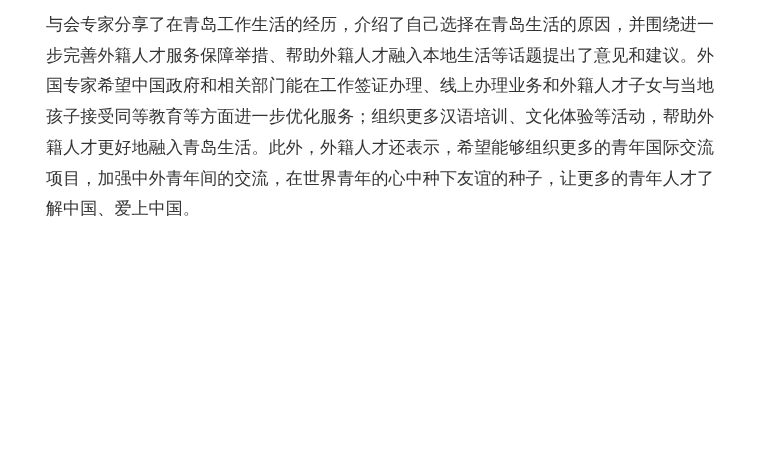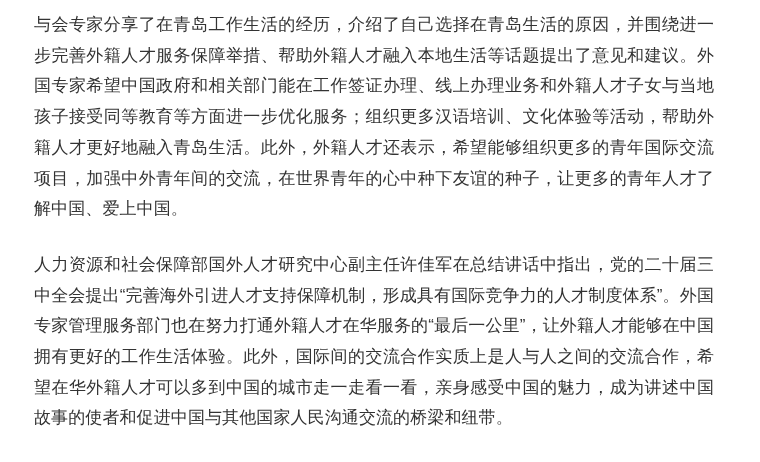--- a/index.html
+++ b/index.html
@@ -8,33 +8,32 @@
     background: #ffffff;
   }
   body {
     width: 760px;
     height: 462px;
     overflow: hidden;
   }
   .article {
     box-sizing: border-box;
     width: 760px;
-    padding: 10px 46px 0 34px;
+    padding: 10px 46px 0 46px;
     font-family: "Liberation Sans", sans-serif;
     font-size: 17px;
     line-height: 30.7px;
     letter-spacing: 0.1px;
     color: #333333;
     text-align: justify;
     text-justify: inter-ideograph;
   }
   .article p {
     margin: 0 0 25px 0;
     word-break: break-all;
   }
 </style>
 </head>
 <body>
 
 <div class="article">
   <p>与会专家分享了在青岛工作生活的经历，介绍了自己选择在青岛生活的原因，并围绕进一步完善外籍人才服务保障举措、帮助外籍人才融入本地生活等话题提出了意见和建议。外国专家希望中国政府和相关部门能在工作签证办理、线上办理业务和外籍人才子女与当地孩子接受同等教育等方面进一步优化服务；组织更多汉语培训、文化体验等活动，帮助外籍人才更好地融入青岛生活。此外，外籍人才还表示，希望能够组织更多的青年国际交流项目，加强中外青年间的交流，在世界青年的心中种下友谊的种子，让更多的青年人才了解中国、爱上中国。</p>
-  <p>人力资源和社会保障部国外人才研究中心副主任许佳军在总结讲话中指出，党的二十届三中全会提出“完善海外引进人才支持保障机制，形成具有国际竞争力的人才制度体系”。外国专家管理服务部门也在努力打通外籍人才在华服务的“最后一公里”，让外籍人才能够在中国拥有更好的工作生活体验。此外，国际间的交流合作实质上是人与人之间的交流合作，希望在华外籍人才可以多到中国的城市走一走看一看，亲身感受中国的魅力，成为讲述中国故事的使者和促进中国与其他国家人民沟通交流的桥梁和纽带。</p>
 </div>
 
 </body></html>

